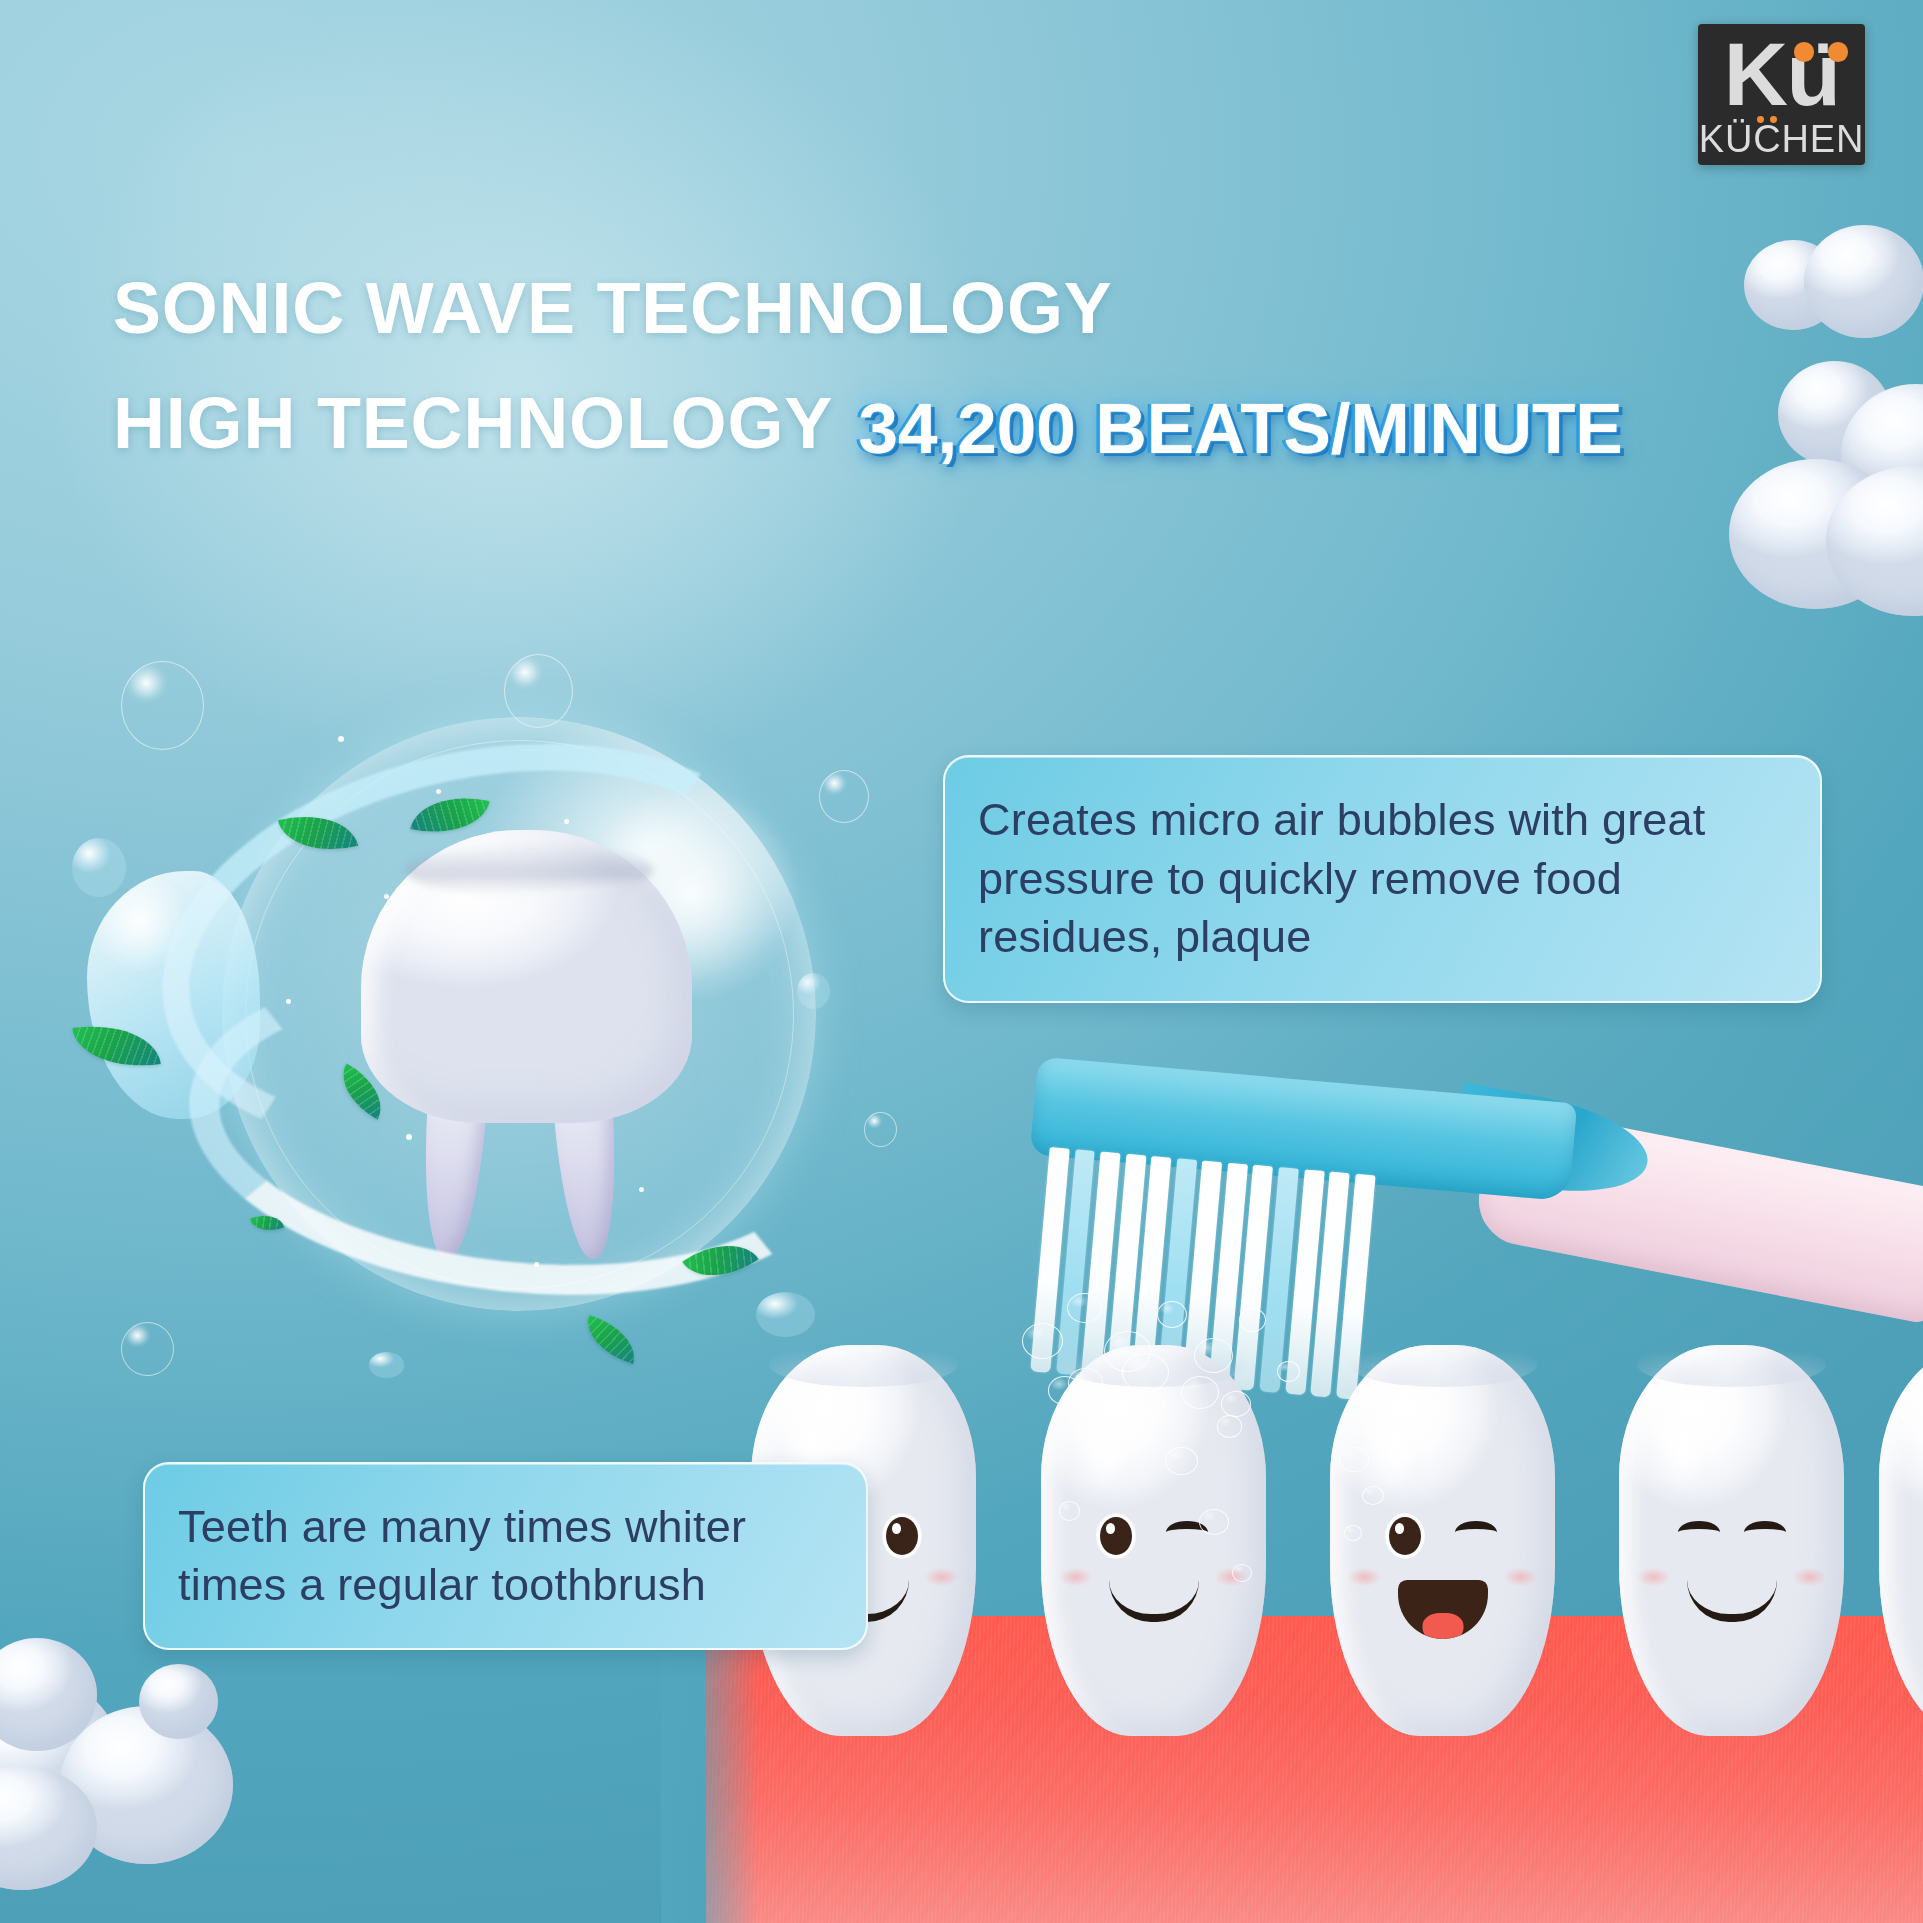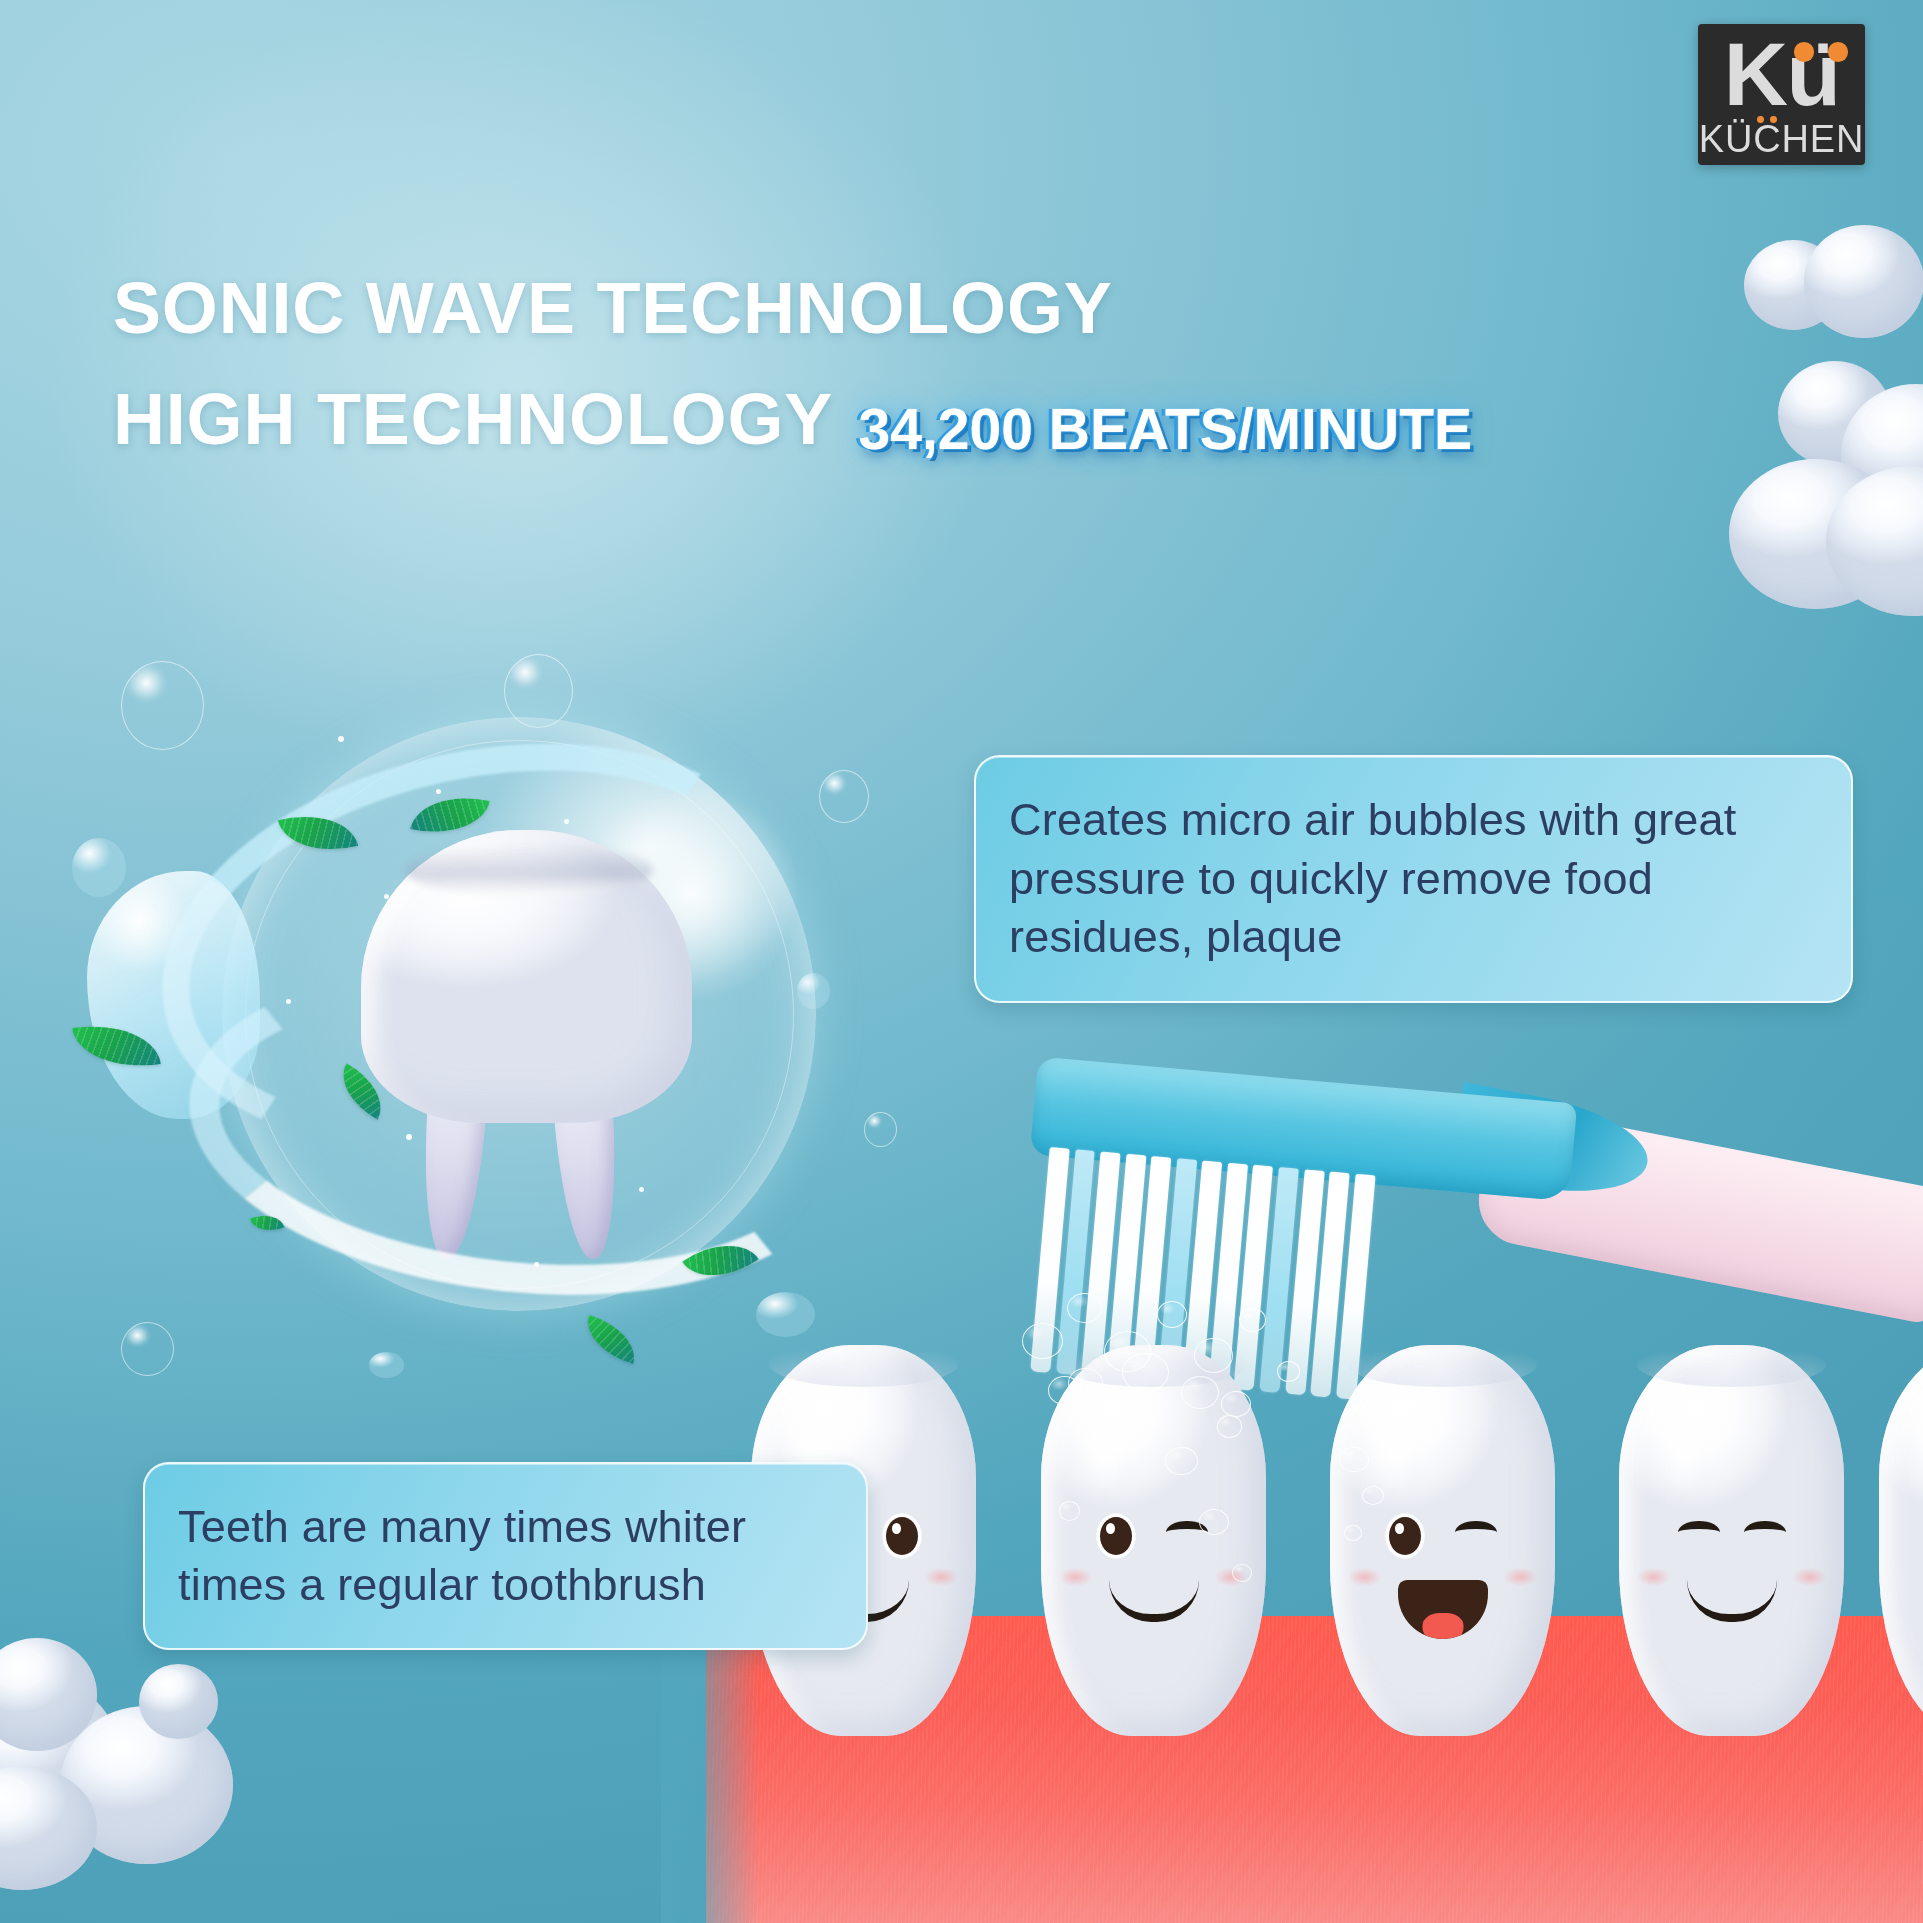--- a/index.html
+++ b/index.html
@@ -60,21 +60,21 @@
     letter-spacing:0.8px;
     text-shadow:0 2.3px 9px rgba(40,110,140,.28);
     white-space:nowrap;
   }
   .h2row{margin-top:39px;display:flex;align-items:baseline;white-space:nowrap;}
   .h2{
     color:#ffffff;font-size:72px;line-height:1.0;font-weight:700;letter-spacing:0.8px;
     text-shadow:0 2.3px 9px rgba(40,110,140,.28);
   }
   .h2big{
-    font-size:57px;font-weight:800;color:#ffffff;letter-spacing:0px;
+    font-size:71px;font-weight:800;color:#ffffff;letter-spacing:0px;
     margin-left:25.6px;
     text-shadow:
       0 0 1.5px #bfe9ff,
       -3.8px 0 0 #2e9ce0,
       3.8px 3.8px 0 #1f7fc4,
       2.3px 6px 12px rgba(20,90,150,.55),
       0 0 25.6px rgba(80,190,255,.85);
     transform:translateY(4.5px);
     display:inline-block;
   }
@@ -215,21 +215,21 @@
     box-shadow:0 7.5px 19.5px rgba(30,90,115,.22), inset 0 0.8px 0 rgba(255,255,255,.6);
     color:#2b3f63;
     display:flex;align-items:center;
   }
   .card p{
     margin:0;padding:0 33px;
     font-size:45px;line-height:1.30;font-weight:400;
     color:#2c3e62;
     letter-spacing:0.2px;
   }
-  .card-1{left:974px;top:755px;width:879px;height:248px;}
+  .card-1{left:943px;top:755px;width:879px;height:248px;}
   .card-2{left:143px;top:1462px;width:725px;height:188px;}
 
   
   .brush{position:absolute;left:1033px;top:1066px;width:894px;height:346px;}
   .brush-handle{
     position:absolute;left:451px;top:36px;width:466px;height:135px;
     background:linear-gradient(180deg,#fdf0f4 0%, #f7dfe9 48%, #eecfdd 100%);
     border-radius:45px 15px 15px 45px;
     transform:rotate(11deg);
     transform-origin:left center;

